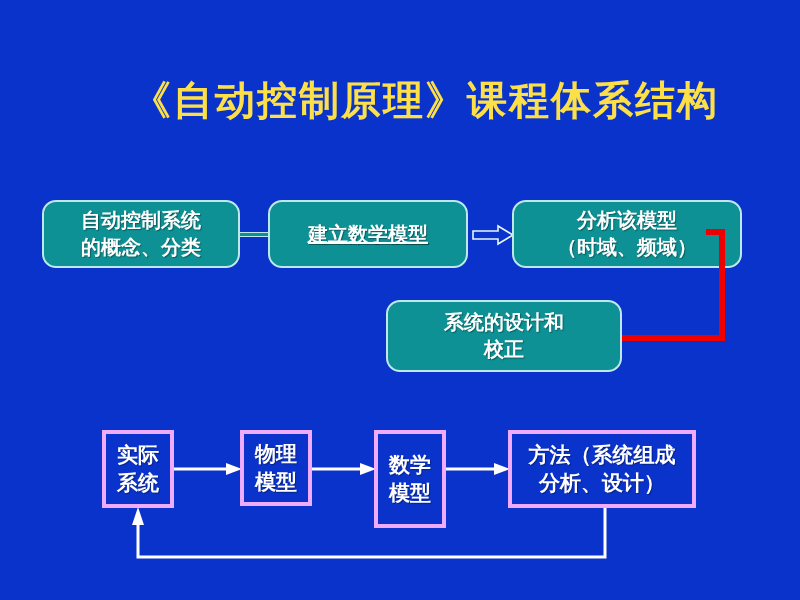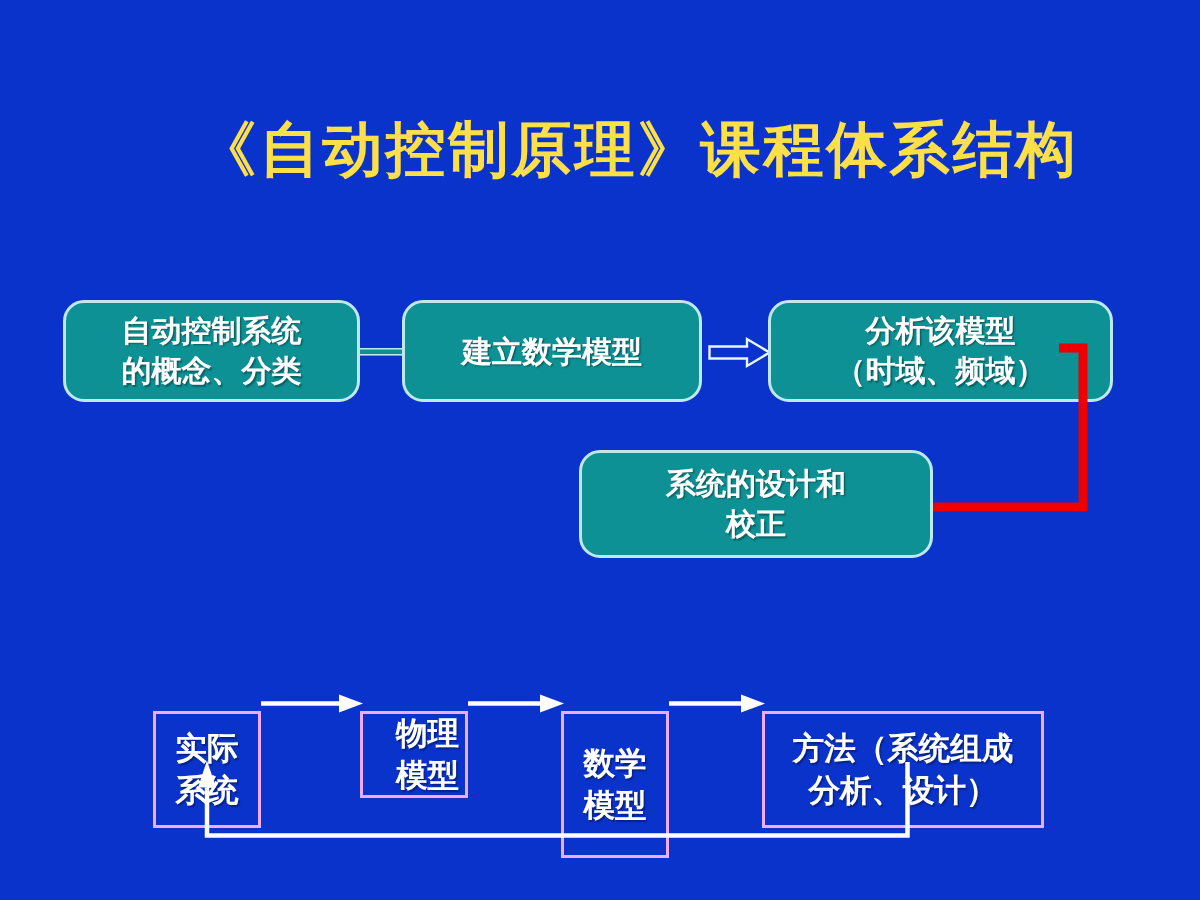--- a/index.html
+++ b/index.html
@@ -51,21 +51,21 @@
     display: flex;
     align-items: center;
     justify-content: center;
     box-sizing: border-box;
     font-family: "DejaVu Serif", "Liberation Serif", serif;
     text-shadow: 1px 1px 1px rgba(0,0,0,0.35);
   }
   .teal-box .txt { white-space: pre-line; padding: 0 6px; }
 
   #box-concept { left: 42px;  top: 200px; width: 198px; height: 68px; }
-  #box-model   { left: 268px; top: 200px; width: 200px; height: 68px; }
+  #box-model   { left: 268px; top: 200px; width: 200px; height: 68px; text-decoration: underline; }
   #box-analyze { left: 512px; top: 200px; width: 230px; height: 68px; }
   #box-design  { left: 386px; top: 300px; width: 236px; height: 72px; }
 
   
   #conn-bar {
     position: absolute;
     left: 240px;
     top: 232px;
     width: 28px;
     height: 5px;
@@ -89,39 +89,38 @@
     position: absolute;
     left: 580px;
     top: 226px;
     width: 160px;
     height: 132px;
   }
 
   
   .wire-box {
     position: absolute;
-    border: 2px solid #f0abfc;
+    border: 4px solid #f0abfc;
     color: #ffffff;
     font-size: 21px;
     font-weight: bold;
     line-height: 28px;
     text-align: center;
     display: flex;
     align-items: center;
     justify-content: center;
     box-sizing: border-box;
     background: transparent;
     font-family: "DejaVu Serif", "Liberation Serif", serif;
     text-shadow: 1px 1px 1px rgba(0,0,0,0.35);
-    margin-top: 44px;
   }
   .wire-box .txt { white-space: pre-line; padding: 0 4px; }
 
   #wb-real    { left: 102px; top: 430px; width: 72px;  height: 78px; }
-  #wb-phys    { left: 240px; top: 430px; width: 72px;  height: 58px; justify-content: flex-end; }
+  #wb-phys    { left: 240px; top: 430px; width: 72px;  height: 76px; }
   #wb-math    { left: 374px; top: 430px; width: 72px;  height: 98px; }
   #wb-method  { left: 508px; top: 430px; width: 188px; height: 78px; }
 
   
   .thin-arrow { position: absolute; height: 14px; }
   #ta1 { left: 174px; top: 462px; width: 68px; }
   #ta2 { left: 312px; top: 462px; width: 64px; }
   #ta3 { left: 446px; top: 462px; width: 64px; }
 
   

